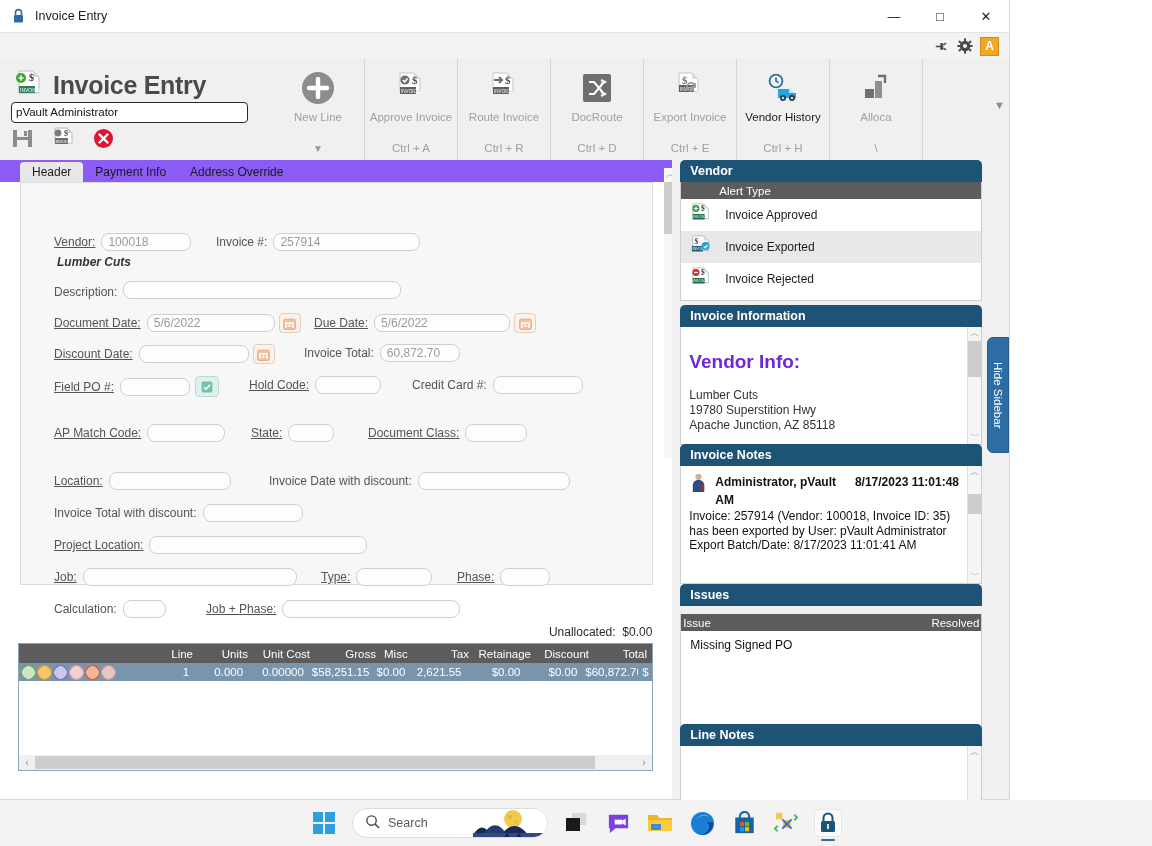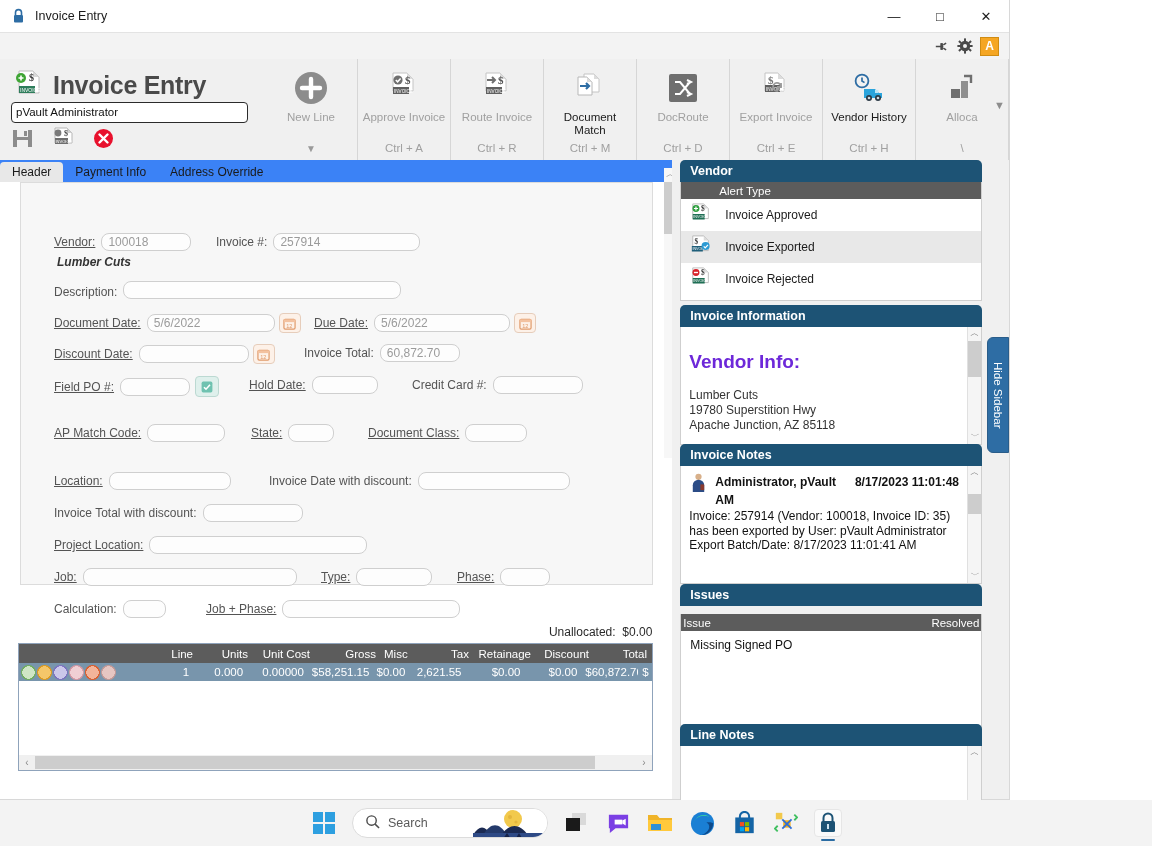--- a/index.html
+++ b/index.html
@@ -61,21 +61,21 @@
               font-size:11.5px; color:#a0a0a0; }
   .rb-caret { position:absolute; bottom:6px; left:0; right:0; text-align:center;
               font-size:10px; color:#9a9a9a; }
   .rb-overflow { position:absolute; right:4px; top:40px; font-size:11px; color:#8d8d8d; }
 
   
   #content { position:absolute; left:0; top:160px; right:0; bottom:0; display:flex; }
 
   
   #left-panel { width:673px; position:relative; background:#ffffff; }
-  #tabs { height:22px; display:flex; align-items:flex-end; background:#3b82f6; }
+  #tabs { height:22px; display:flex; align-items:flex-end; padding-left:20px; background:#8b5cf6; }
   .tab { font-size:12px; color:#1a1a1a; padding:3px 12px 3px 12px; border-radius:4px 4px 0 0; }
   .tab.active { background:#e8e8e8; }
 
   #form-scroll { position:absolute; left:20px; top:22px; width:633px; height:420px; }
   #form-card { position:absolute; left:0; top:0; width:633px; height:403px;
                background:#f7f7f7; border:1px solid #dcdcdc; }
   .fld-row { position:absolute; display:flex; align-items:center; }
   .lbl { font-size:12px; color:#545454; white-space:nowrap; }
   .lbl.u { text-decoration:underline; }
   .inp { height:18px; border:1px solid #cfcfcf; border-radius:8px; background:#fdfdfd;
@@ -282,33 +282,20 @@
               <path d="M8 9h8M13 6l3 3-3 3" stroke="#6f6f6f" stroke-width="2" fill="none"></path>
               <text x="19" y="13" font-size="11" font-weight="bold" fill="#555" font-family="serif">$</text>
               <rect x="7" y="16" width="16" height="7" fill="#5f5f5f"></rect>
               <text x="8" y="21.5" font-size="4.6" fill="#fff" font-family="sans-serif">INVOICE</text>
             </svg>
           </div>
           <div class="rb-label">Route Invoice</div>
           <div class="rb-short">Ctrl + R</div>
         </div>
 
-        <div class="rb-group">
-          <div class="rb-ico">
-            <svg width="36" height="34" viewBox="0 0 36 34">
-              <path d="M12 3h10l5 5v13H12z" fill="#ffffff" stroke="#c4c4c4"></path>
-              <path d="M22 3l5 5h-5z" fill="#dcdcdc"></path>
-              <path d="M6 6h9l5 5v13H6z" fill="#ffffff" stroke="#b8b8b8"></path>
-              <path d="M15 6l5 5h-5z" fill="#dcdcdc"></path>
-              <path d="M8 15h9M14 12l3 3-3 3" stroke="#2e6da4" stroke-width="2.2" fill="none"></path>
-            </svg>
-          </div>
-          <div class="rb-label enabled">Document Match</div>
-          <div class="rb-short">Ctrl + M</div>
-        </div>
 
         <div class="rb-group">
           <div class="rb-ico">
             <svg width="32" height="32" viewBox="0 0 32 32">
               <rect x="2" y="2" width="28" height="28" rx="2" fill="#6f6f6f"></rect>
               <path d="M8 10h5l10 12M8 22h5l10-12M20 8l4 2-4 2M20 20l4 2-4 2" stroke="#fff" stroke-width="2" fill="none"></path>
             </svg>
           </div>
           <div class="rb-label">DocRoute</div>
           <div class="rb-short">Ctrl + D</div>
@@ -434,21 +421,21 @@
               <span class="lbl u">Field PO #:</span>
               <span class="inp" style="width:70px; margin-left:6px;"></span>
               <span class="chk-btn" style="margin-left:5px;">
                 <svg width="14" height="14" viewBox="0 0 14 14">
                     <rect x="1.6" y="1.6" width="10.8" height="10.8" rx="1.6" fill="#6fc2b0"></rect>
                     <path d="M4 7.2l2 2 4-4.4" stroke="#fff" stroke-width="1.6" fill="none"></path>
                   </svg>
               </span>
             </div>
             <div class="fld-row" style="left:228px; top:193px;">
-              <span class="lbl u">Hold Date:</span>
+              <span class="lbl u">Hold Code:</span>
               <span class="inp" style="width:66px; margin-left:6px;"></span>
             </div>
             <div class="fld-row" style="left:391px; top:193px;">
               <span class="lbl">Credit Card #:</span>
               <span class="inp" style="width:90px; margin-left:6px;"></span>
             </div>
 
             <div class="fld-row" style="left:33px; top:241px;">
               <span class="lbl u">AP Match Code:</span>
               <span class="inp" style="width:78px; margin-left:6px;"></span>

